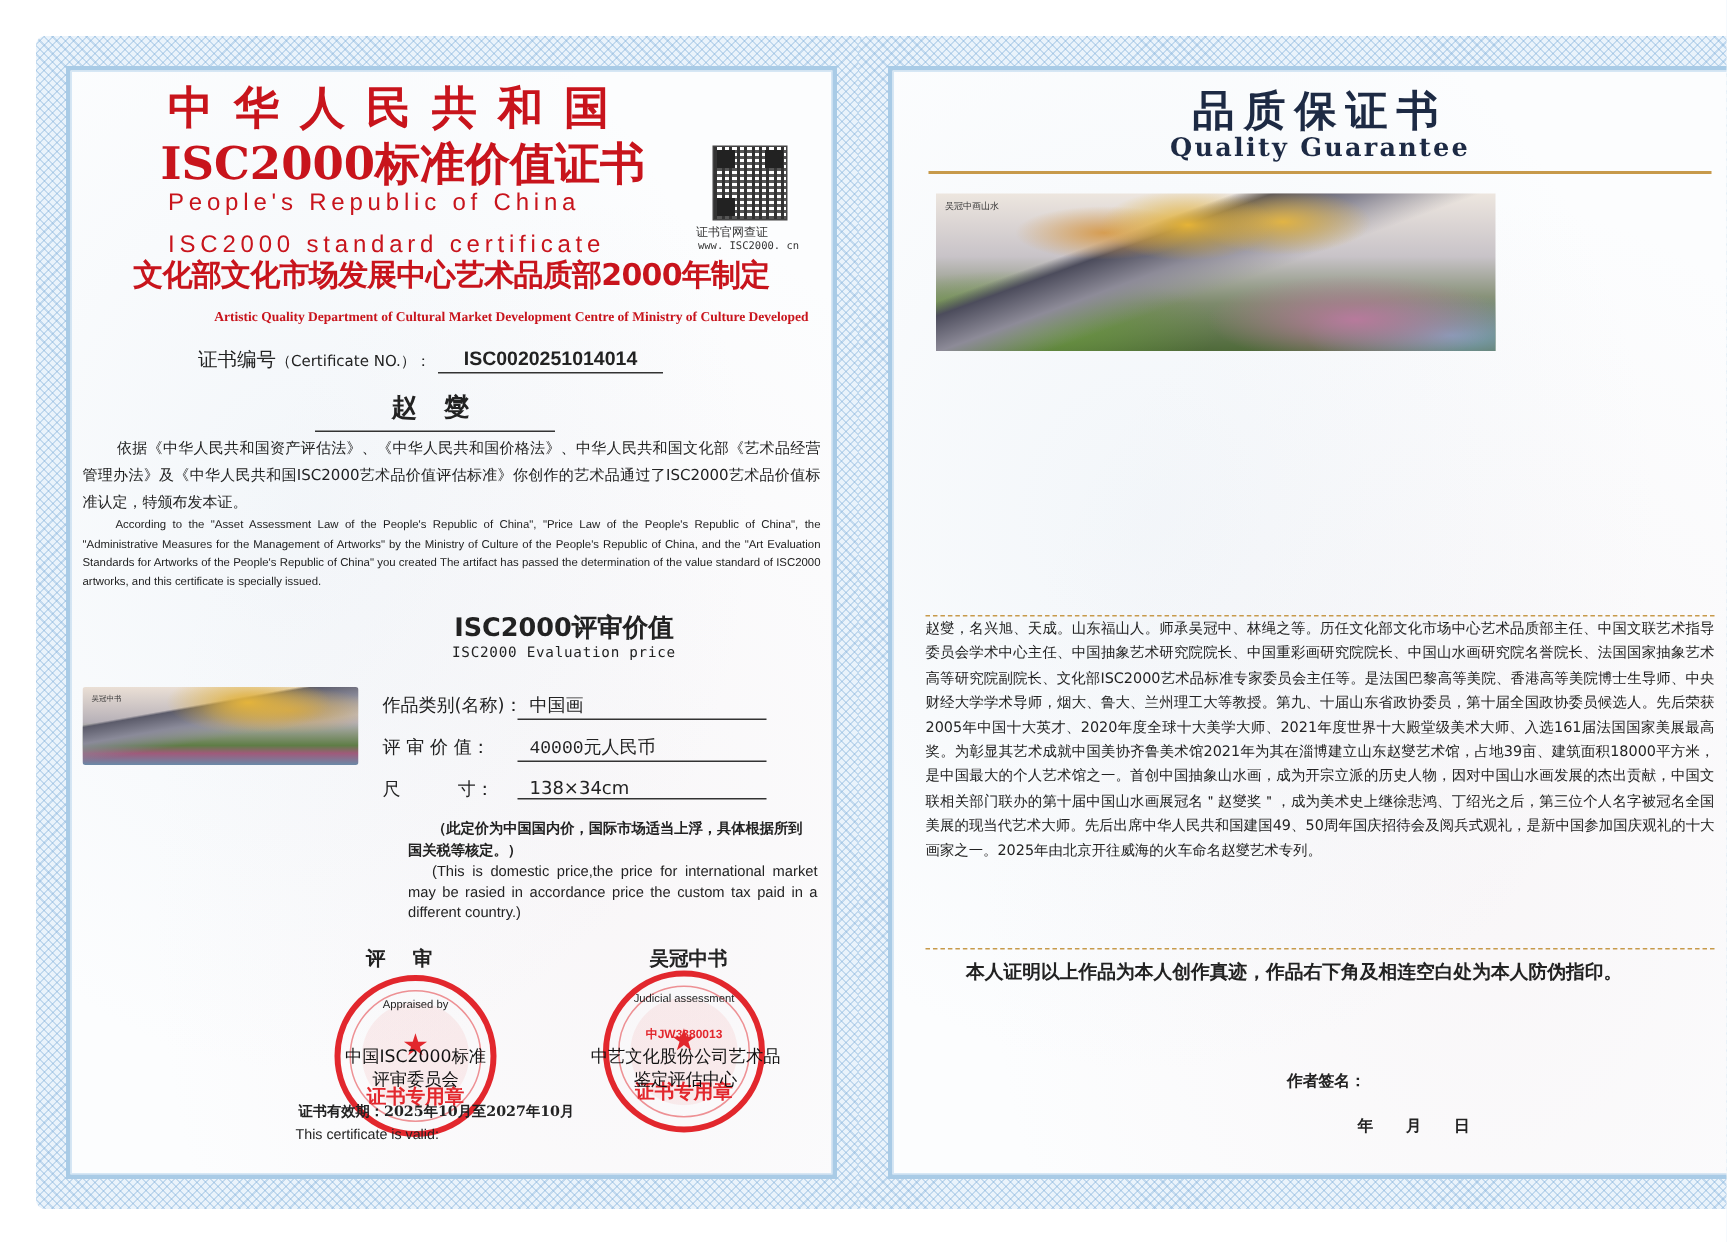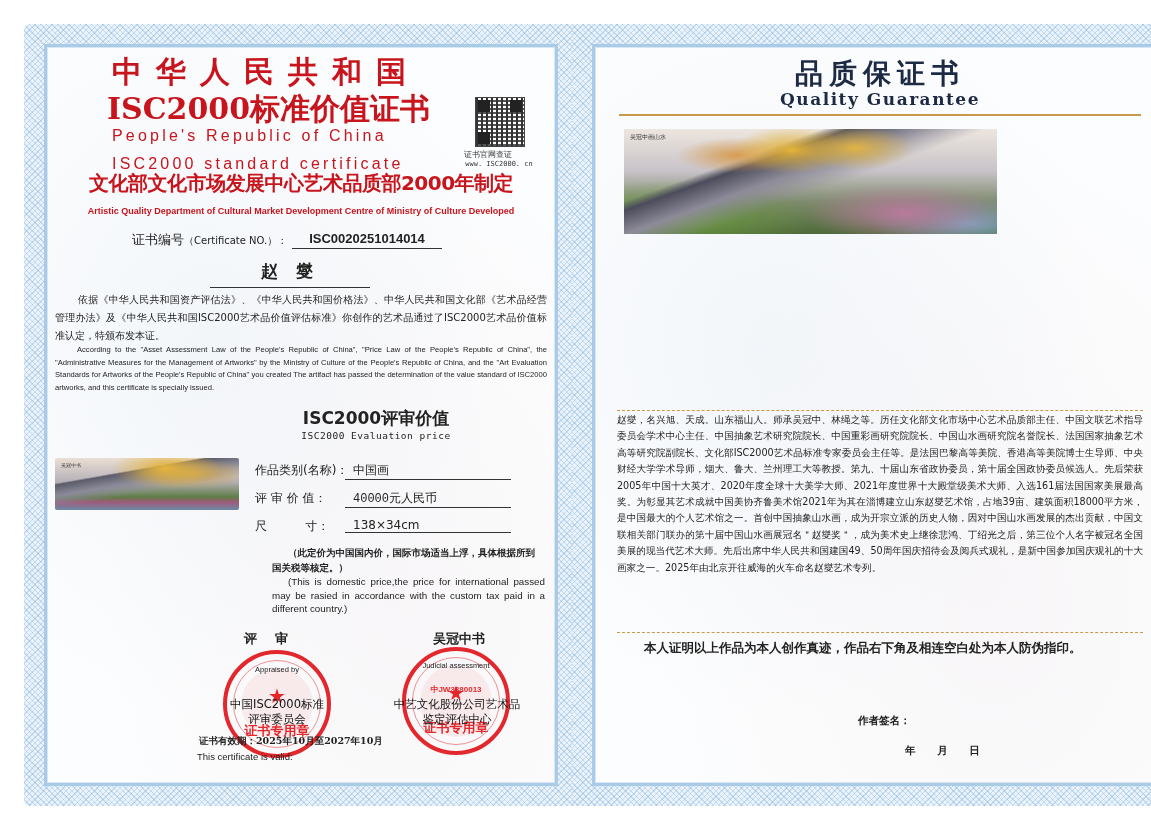--- a/index.html
+++ b/index.html
@@ -41,21 +41,21 @@
     background:
       linear-gradient(#222,#222) 2px 2px/12px 12px no-repeat,
       linear-gradient(#222,#222) 34px 2px/12px 12px no-repeat,
       linear-gradient(#222,#222) 2px 34px/12px 12px no-repeat,
       repeating-linear-gradient(90deg, #333 0 2px, transparent 2px 5px),
       repeating-linear-gradient(0deg, #555 0 2px, #fff 2px 4px);
     border: 1px solid #444; }
   .qr-label { left: 406px; top: 102px; width: 70px; text-align: center; font-size: 8px; color: #333; }
   .qr-url { left: 412px; top: 113px; width: 80px; text-align: center; font-size: 7px; font-family: "DejaVu Sans Mono", monospace; color: #333; }
   .dept-cn { left: 0; right: 0; top: 123px; text-align: center; font-weight: bold; font-size: 20px; color: #c8141c; letter-spacing: -0.5px; }
-  .dept-en { left: 0; right: 0; top: 159px; text-align: center; font-family: Liberation Sans, sans-serif; font-weight: bold; font-size: 9px; color: #c8141c; }
+  .dept-en { left: 0; right: 16px; top: 159px; text-align: right; font-family: Liberation Serif, serif; font-weight: bold; font-size: 9px; color: #c8141c; }
   .certno { left: 85px; top: 184px; font-size: 13px; }
   .certno .small { font-size: 10px; }
   .certno-val { left: 245px; top: 184px; width: 150px; text-align: center; font-family: "Liberation Sans", sans-serif; font-weight: bold; font-size: 13px; border-bottom: 1px solid #333; padding-bottom: 2px; }
   .name { left: 163px; top: 213px; width: 160px; text-align: center; font-weight: bold; font-size: 17px; letter-spacing: 6px; border-bottom: 1px solid #333; padding-bottom: 4px; }
   .para-cn { left: 8px; right: 8px; top: 244px; font-size: 10px; line-height: 18px; text-indent: 23px; text-align: justify; }
   .para-en { left: 8px; right: 8px; top: 297px; font-family: "Liberation Sans", sans-serif; font-size: 7.6px; line-height: 12.5px; text-indent: 22px; text-align: justify; }
   .eval-cn { left: 0; right: 0; top: 360px; padding-left: 150px; text-align: center; font-size: 17px; font-weight: bold; }
   .eval-en { left: 0; right: 0; top: 383px; padding-left: 150px; text-align: center; font-family: "DejaVu Sans Mono", monospace; font-size: 9.5px; letter-spacing: 0.5px; }
   .thumb { left: 8px; top: 411px; width: 184px; height: 52px; border-radius: 2px;
     background:
@@ -136,21 +136,21 @@
     </div>
 
     <div class="abs field" style="top:415px;">作品类别(名称)：</div>
     <div class="abs field-val" style="top:415px;">中国画</div>
     <div class="abs field" style="top:443px;">评 审 价 值：</div>
     <div class="abs field-val" style="top:443px;font-family:Liberation Mono, monospace;">40000元人民币</div>
     <div class="abs field" style="top:471px; white-space:pre;">尺          寸：</div>
     <div class="abs field-val" style="top:471px;">138×34cm</div>
 
     <div class="abs note-cn">（此定价为中国国内价，国际市场适当上浮，具体根据所到国关税等核定。）</div>
-    <div class="abs note-en">(This is domestic price,the price for international passed may be rasied in accordance with the custom tax paid in a different country.)</div>
+    <div class="abs note-en">(This is domestic price,the price for international market may be rasied in accordance price the custom tax paid in a different country.)</div>
 
     <div class="abs sec-head" style="left:197px; top:583px; white-space:pre;">评    审</div>
     <div class="abs sec-head" style="left:386px; top:583px;">吴冠中书</div>
 
     <div class="abs seal" style="left:176px; top:603px;">
       <div class="ring"></div>
       <div class="star">★</div>
       <div class="use">证书专用章</div>
     </div>
     <div class="abs seal-tag" style="left:176px; top:618px; width:108px;">Appraised by</div>

